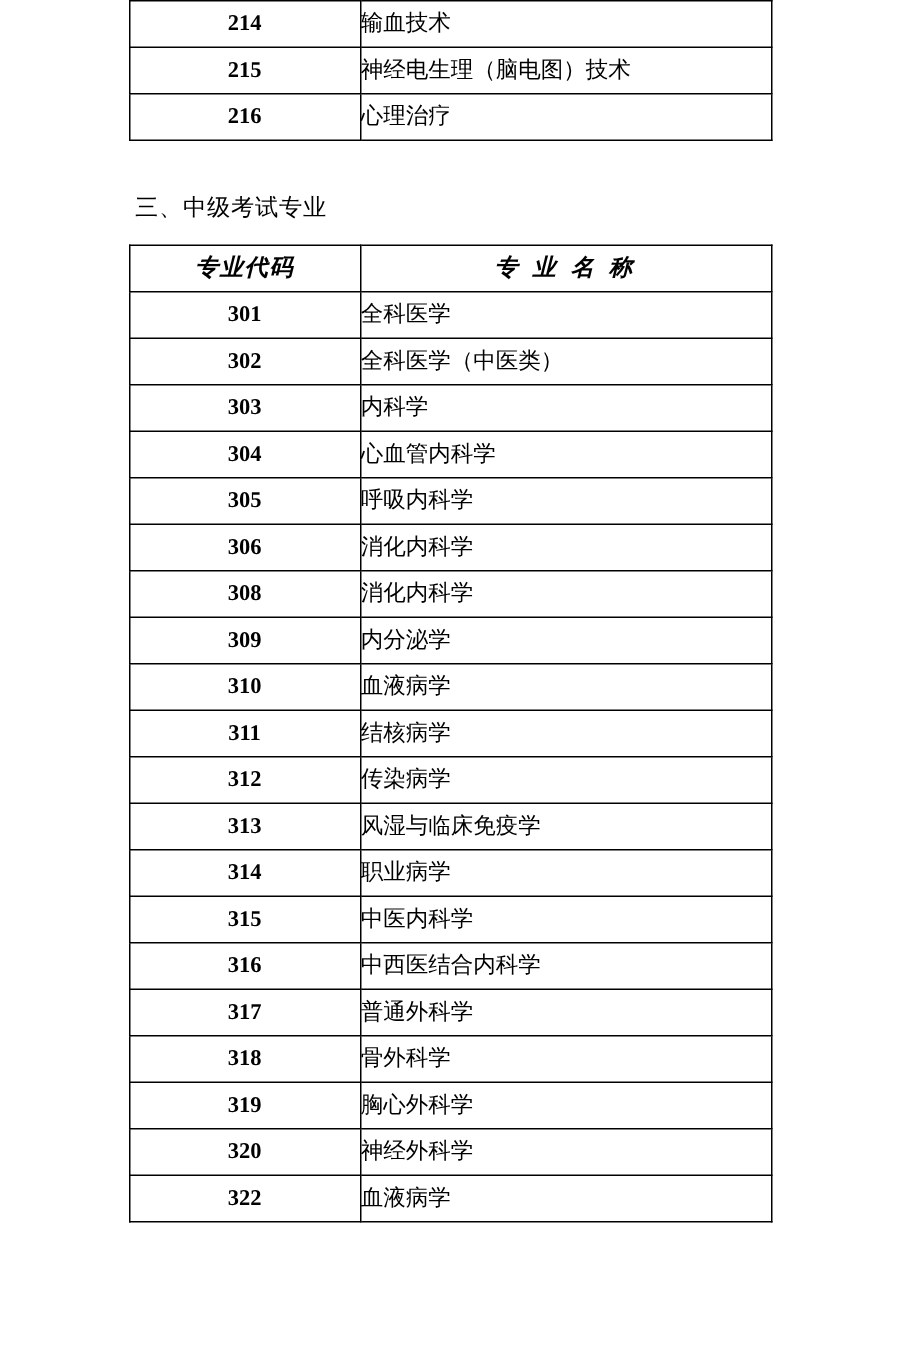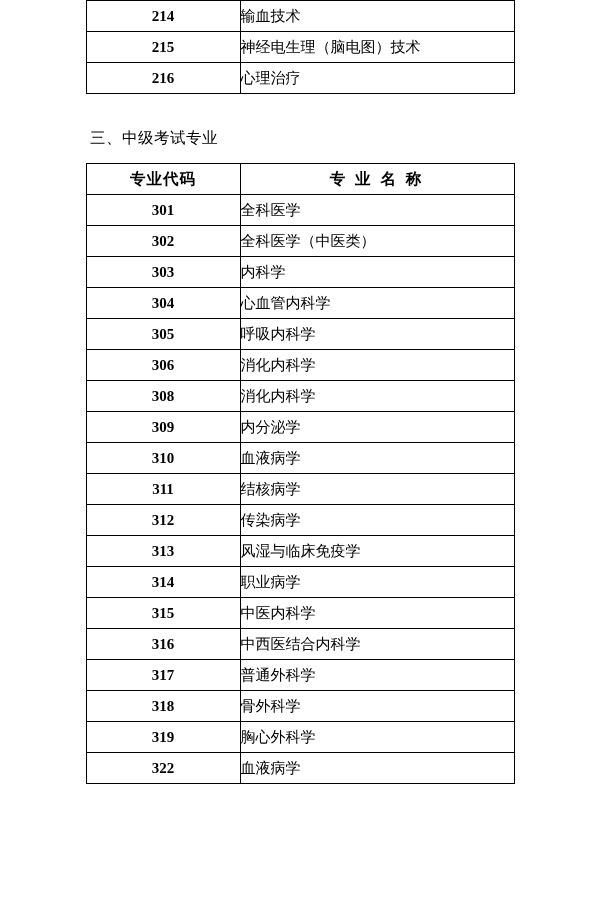--- a/index.html
+++ b/index.html
@@ -57,20 +57,21 @@
   }
   .head-cell {
     text-align: center;
     vertical-align: middle;
     font-weight: bold;
     font-size: 15.5px;
     height: 30px;
     line-height: 30px;
     letter-spacing: 1px;
     font-family: "Liberation Serif", "DejaVu Serif", serif;
+    font-style: italic;
   }
   .head-cell.spaced {
     letter-spacing: 3px;
   }
   .top-table-wrap {
     padding-top: 0;
   }
   .section-heading {
     font-weight: normal;
     font-size: 15.5px;
@@ -198,19 +199,23 @@
       </tr>
       <tr>
         <td class="cell-code">318</td>
         <td class="cell-name">骨外科学</td>
       </tr>
       <tr>
         <td class="cell-code">319</td>
         <td class="cell-name">胸心外科学</td>
       </tr>
       <tr>
+        <td class="cell-code">320</td>
+        <td class="cell-name">神经外科学</td>
+      </tr>
+      <tr>
         <td class="cell-code">322</td>
         <td class="cell-name">血液病学</td>
       </tr>
     </tbody>
   </table>
 
 </div>
 
 </body></html>

